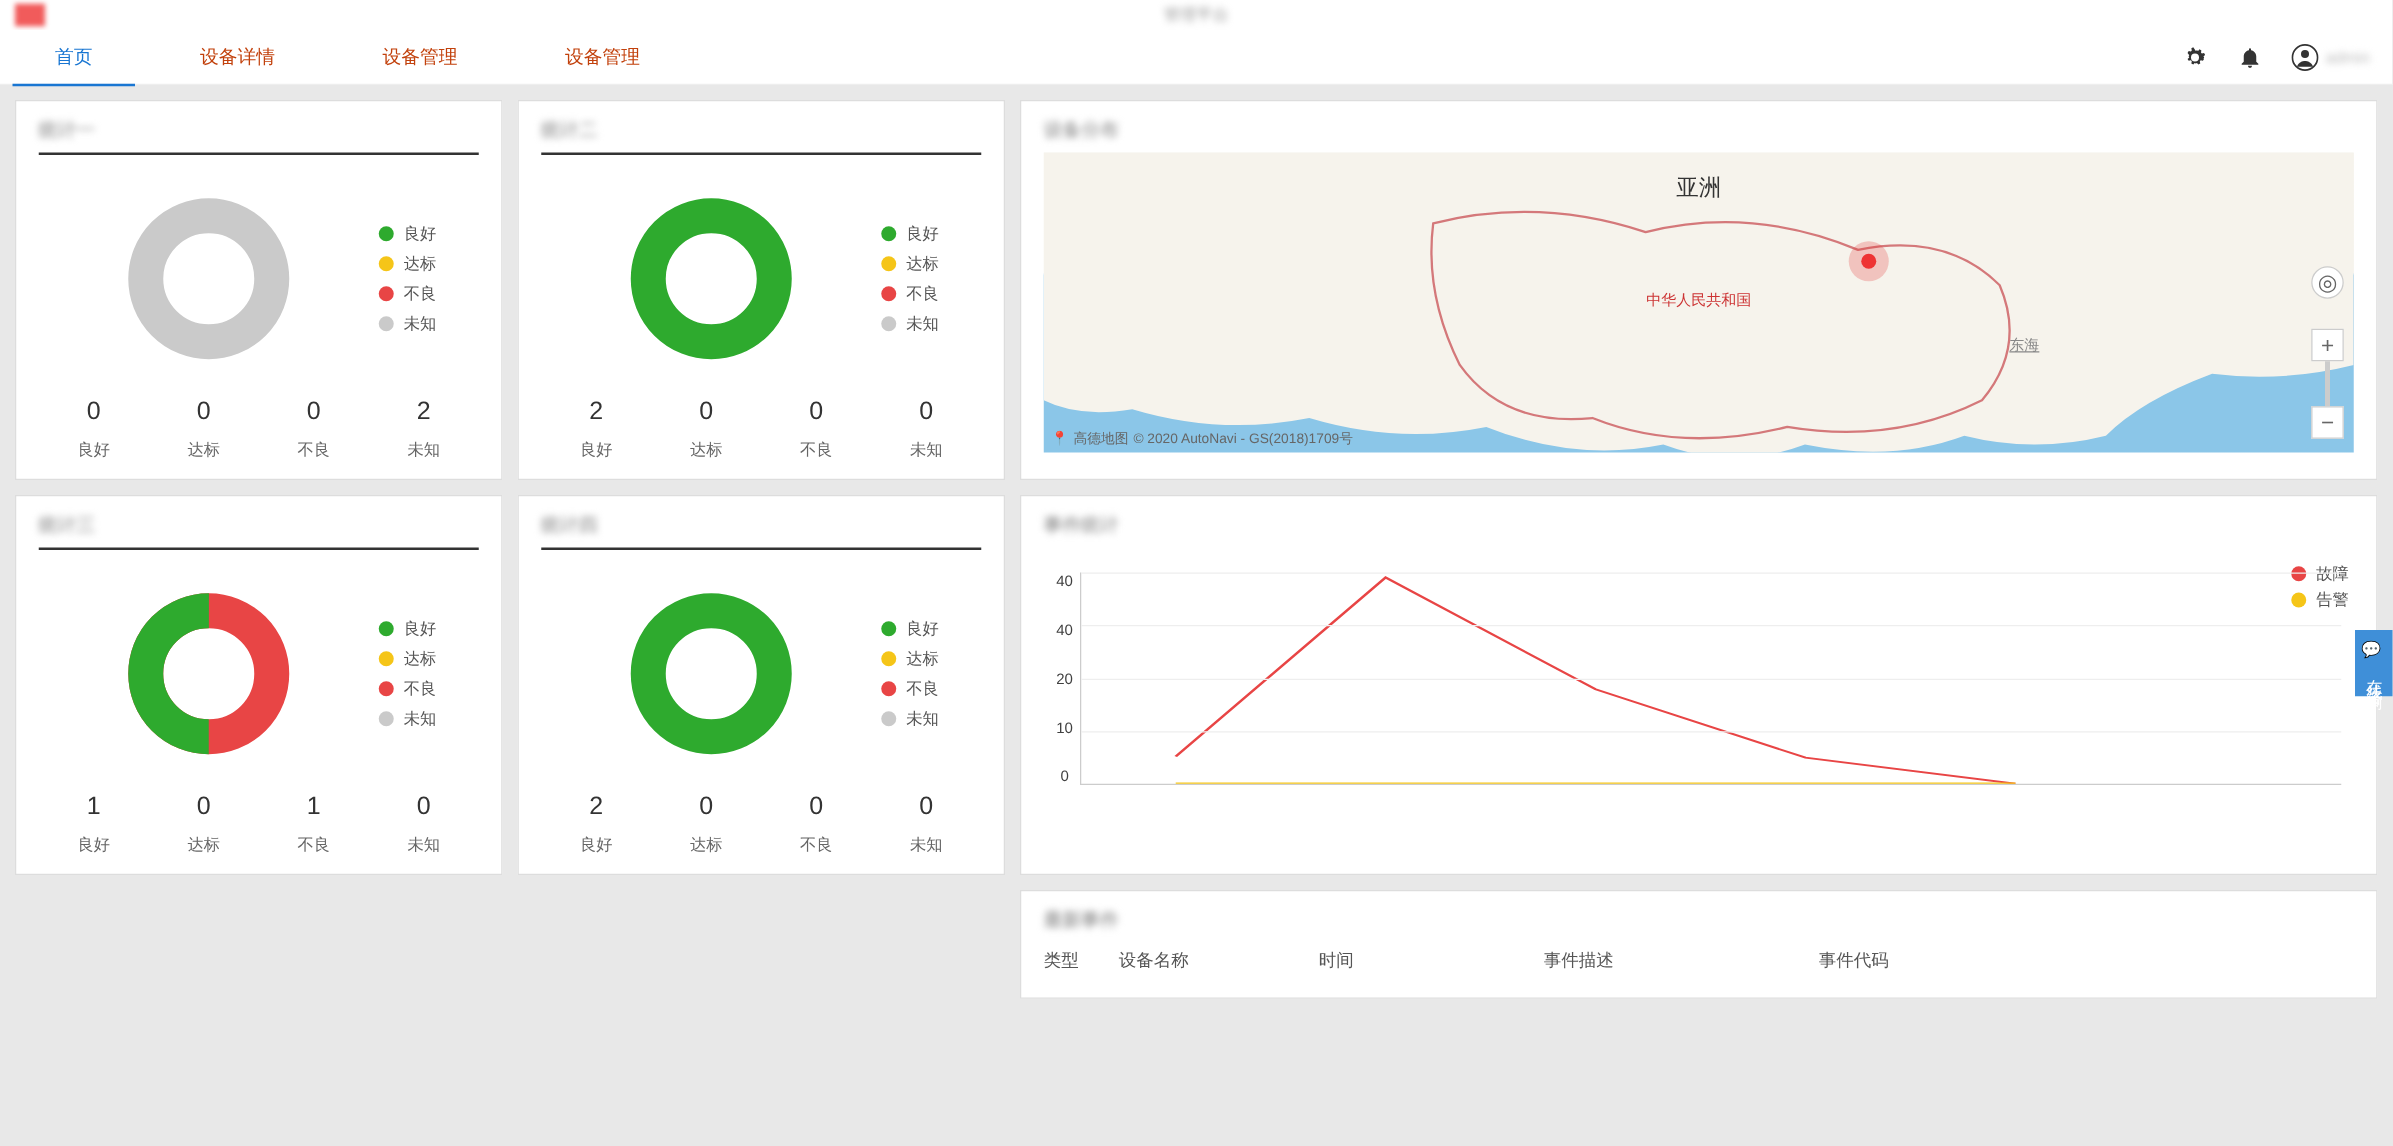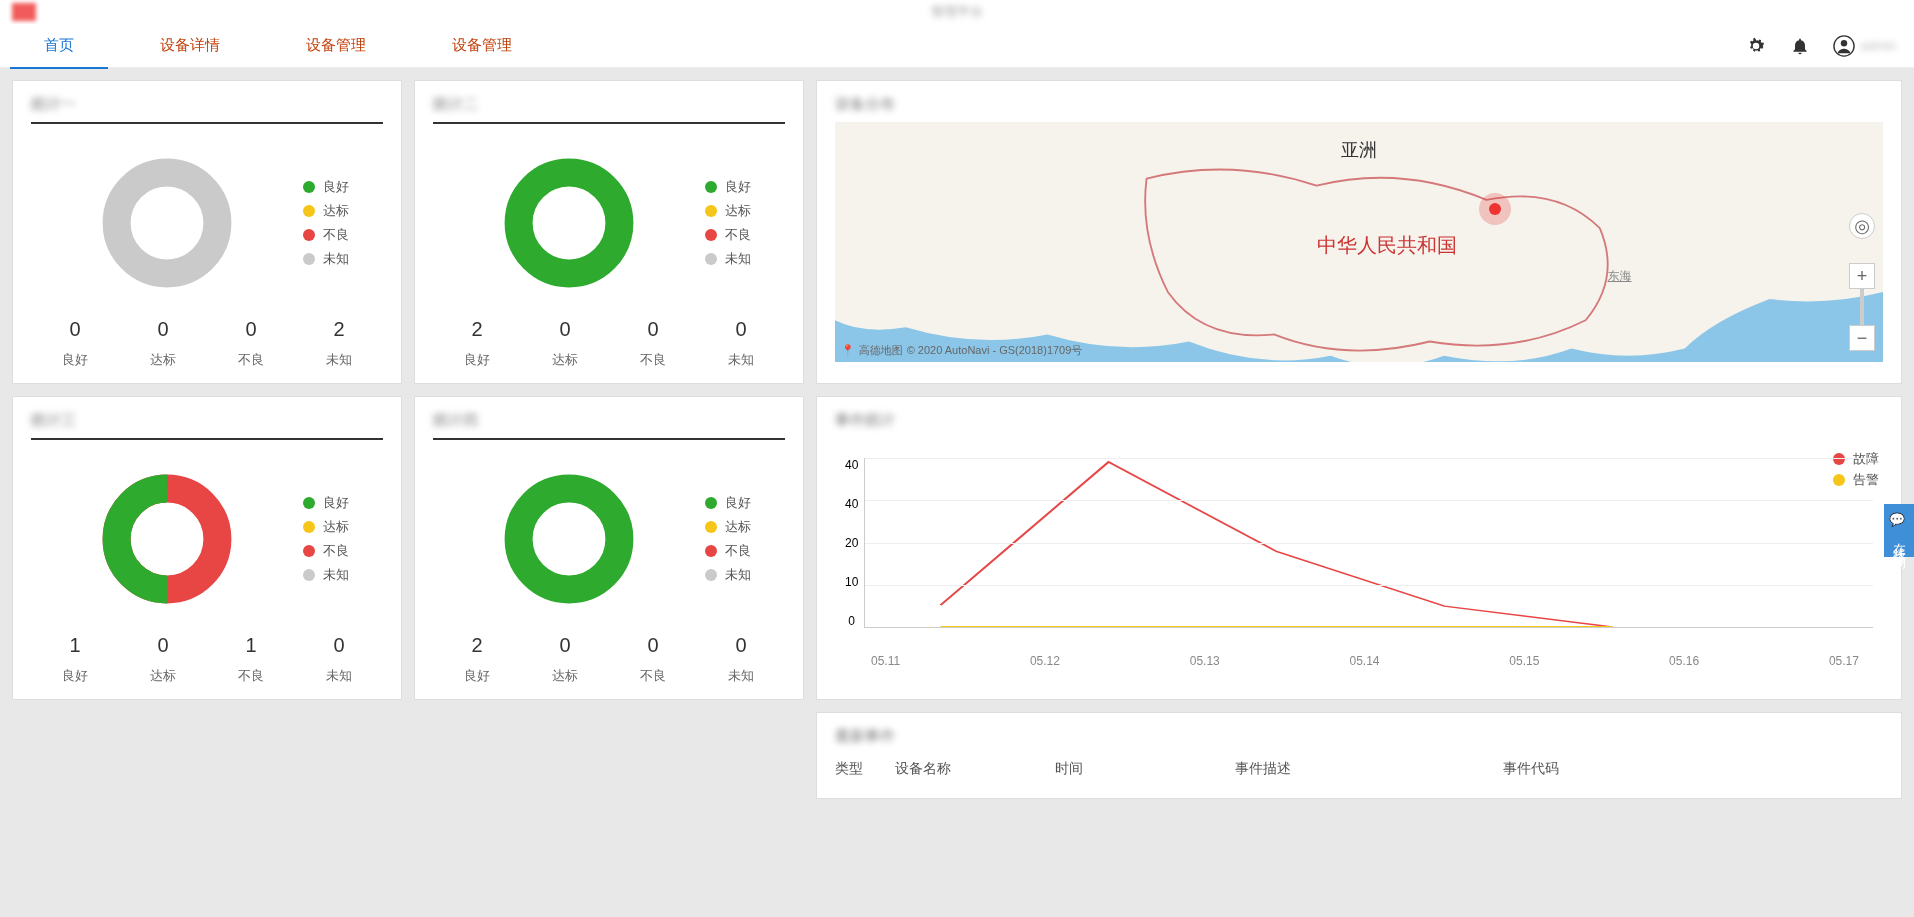--- a/index.html
+++ b/index.html
@@ -27,49 +27,49 @@
 .legend-dot { width: 12px; height: 12px; border-radius: 50%; }
 .count-row { display: flex; justify-content: space-around; margin-top: 10px; }
 .count-cell { text-align: center; width: 60px; }
 .count-num { font-size: 20px; color: #333; }
 .count-lab { font-size: 13px; color: #666; margin-top: 10px; }
 .map-card { grid-row: span 1; }
 .map-box { position: relative; height: 240px; background: linear-gradient(180deg, #f5f2eb 0%, #f5f2eb 40%, #8bc6e8 41%, #8bc6e8 100%); overflow: hidden; }
 .map-land { position: absolute; inset: 0; }
 .map-text { position: absolute; font-size: 13px; }
 .map-asia { top: 16px; left: 50%; transform: translateX(-50%); color: #333; font-size: 18px; }
-.map-china { top: 46%; left: 46%; color: #c33; font-size: 20px; text-align: center; }
+.map-china { top: 46%; left: 46%; color: #c33; font-size: 12px; text-align: center; }
 .map-sea { bottom: 32%; right: 24%; color: #888; font-size: 12px; text-decoration: underline; }
 .map-marker { position: absolute; top: 32%; left: 62%; width: 20px; height: 20px; }
 .map-marker::before { content: ""; position: absolute; inset: -6px; border-radius: 50%; background: rgba(228,50,50,0.25); }
 .map-marker::after { content: ""; position: absolute; inset: 4px; border-radius: 50%; background: #e33; }
 .map-controls { position: absolute; right: 8px; top: 38%; display: flex; flex-direction: column; gap: 24px; align-items: center; }
 .map-btn { width: 26px; height: 26px; background: #fff; border: 1px solid #ccc; display: flex; align-items: center; justify-content: center; font-size: 18px; cursor: pointer; color: #666; }
 .map-btn.circle { border-radius: 50%; }
 .map-zoom { display: flex; flex-direction: column; }
 .map-zoom .map-btn { border-radius: 0; }
 .map-zoom-track { width: 4px; height: 36px; background: #ccc; align-self: center; }
 .map-credit { position: absolute; bottom: 4px; left: 6px; font-size: 11px; color: #666; display: flex; align-items: center; gap: 4px; }
 .amap-logo { color: #666; font-size: 11px; }
 .linechart-card .chart-area { height: 210px; display: flex; padding: 20px 10px 0 10px; }
-.y-axis { display: flex; flex-direction: column; justify-content: space-between; align-items: center; padding-right: 6px; font-size: 12px; color: #000000; height: 170px; }
+.y-axis { display: flex; flex-direction: column; justify-content: space-between; align-items: center; padding-right: 6px; font-size: 12px; color: #404040; height: 170px; }
 .plot { flex: 1; position: relative; border-left: 1px solid #ccc; border-bottom: 1px solid #ccc; height: 170px; }
 .plot-grid { position: absolute; inset: 0; }
 .grid-line { position: absolute; left: 0; right: 0; border-top: 1px solid #eee; }
 .x-axis { display: flex; justify-content: space-between; font-size: 12px; color: #888; margin: 6px 0 0 36px; padding-right: 24px; }
 .chart-legend { position: absolute; right: 22px; top: 50px; }
 .chart-legend .legend-row { margin: 3px 0; }
 .events-card { grid-column: 3; }
 .events-head { display: flex; padding: 6px 0; font-size: 14px; color: #555; }
 .events-head > div { flex: 0 0 auto; }
 .eh1 { width: 60px; }
 .eh2 { width: 160px; }
 .eh3 { width: 180px; }
 .eh4 { width: 220px; }
-.eh5 { width: 140px; margin-left: 48px; }
+.eh5 { width: 140px; }
 .side-chat { position: fixed; right: 0; top: 55%; width: 30px; background: #3f8fd8; color: #fff; padding: 8px 4px; font-size: 13px; text-align: center; cursor: pointer; writing-mode: vertical-rl; letter-spacing: 4px; display: flex; align-items: center; justify-content: center; }
 .side-chat-icon { writing-mode: horizontal-tb; margin-bottom: 6px; }
 svg { display: block; }
 </style>
 </head>
 <body>
 
 <div class="topbar">
   <div class="logo-dot"></div>
   <div class="top-title">管理平台</div>
@@ -352,29 +352,20 @@
           <div class="grid-line" style="top:25%"></div>
           <div class="grid-line" style="top:50%"></div>
           <div class="grid-line" style="top:75%"></div>
         </div>
         <svg width="100%" height="100%" viewBox="0 0 600 170" preserveAspectRatio="none">
           <polyline points="45,148 145,4 245,94 345,149 445,170" fill="none" stroke="#e84545" stroke-width="1.5"></polyline>
           <polyline points="45,170 145,170 245,170 345,170 445,170" fill="none" stroke="#f5c518" stroke-width="2"></polyline>
         </svg>
       </div>
     </div>
-    <div class="x-axis">
-      <span>05.11</span>
-      <span>05.12</span>
-      <span>05.13</span>
-      <span>05.14</span>
-      <span>05.15</span>
-      <span>05.16</span>
-      <span>05.17</span>
-    </div>
   </div>
 
   <div class="card events-card" style="grid-column:3;">
     <div class="card-title">最新事件</div>
     <div class="events-head">
       <div class="eh1">类型</div>
       <div class="eh2">设备名称</div>
       <div class="eh3">时间</div>
       <div class="eh4">事件描述</div>
       <div class="eh5">事件代码</div>

